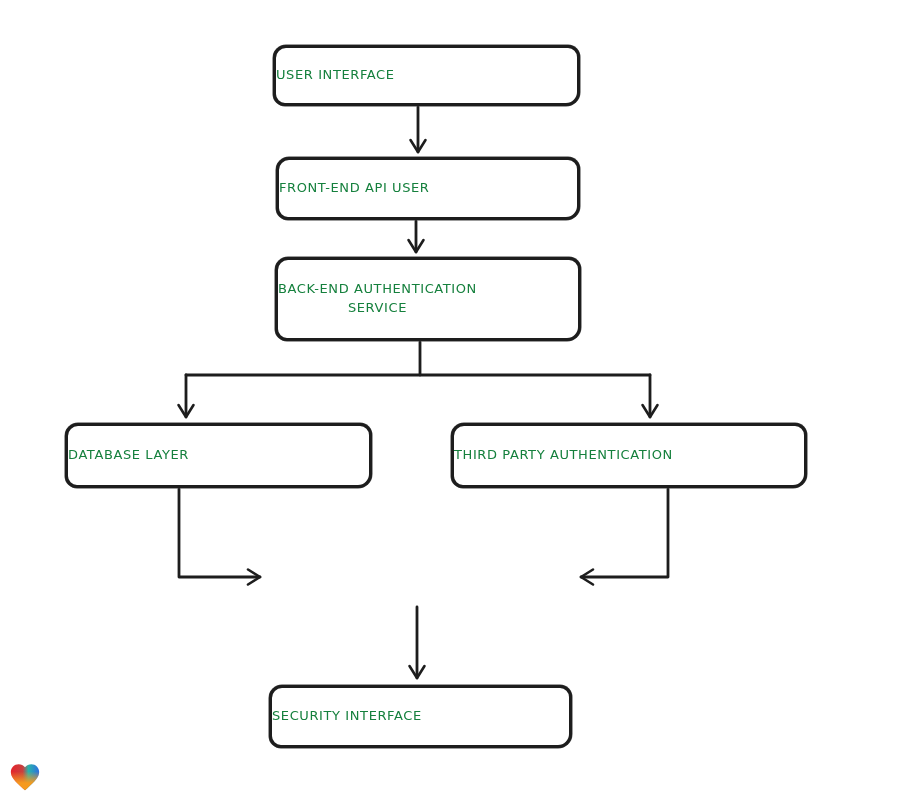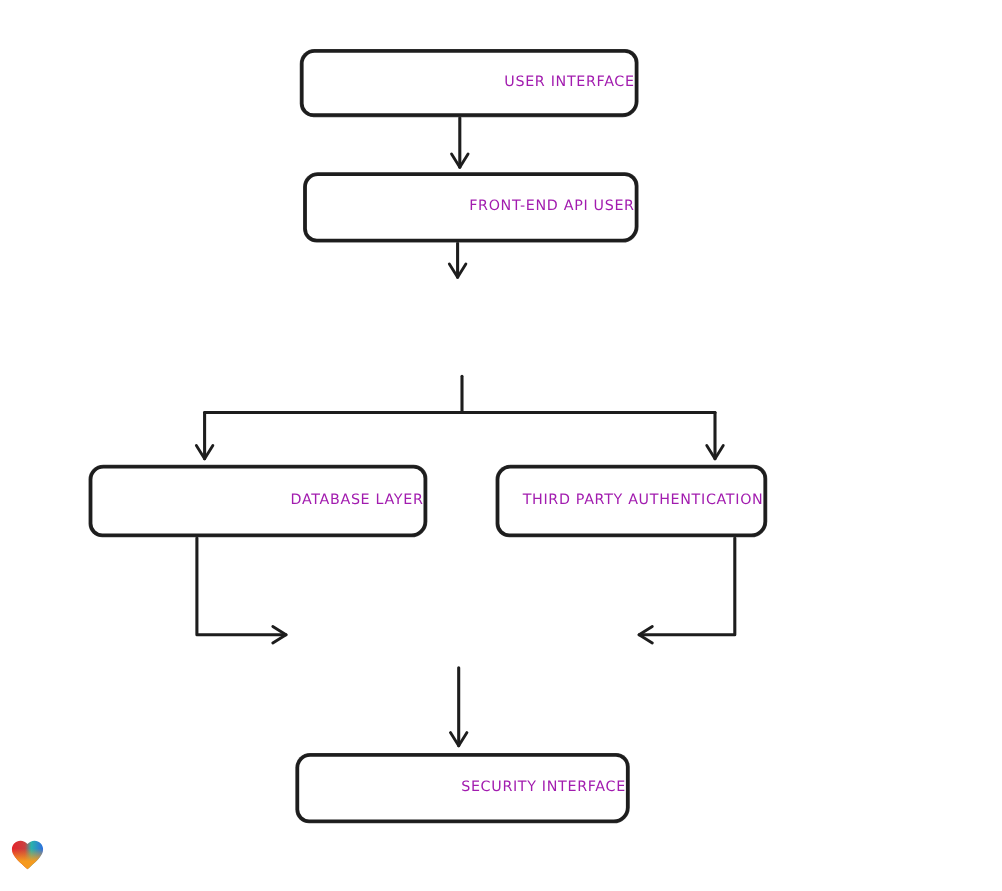--- a/index.html
+++ b/index.html
@@ -23,26 +23,26 @@
   }
   .node {
     position: absolute;
     z-index: 2;
     box-sizing: border-box;
     background: #ffffff;
     border: 3px solid #1d1d1d;
     border-radius: 13px 12px 14px 12px;
     display: flex;
     align-items: center;
-    justify-content: flex-end;
+    justify-content: flex-start;
     text-align: center;
     font-size: 13px;
     letter-spacing: 0.6px;
     line-height: 1.45;
-    color: #a21caf;
+    color: #15803d;
     white-space: pre-line;
     box-shadow: 0 0 0 0.5px #3a3a3a;
   }
   .logo {
     position: absolute;
     left: 8px;
     top: 760px;
     width: 34px;
     height: 34px;
     z-index: 3;
@@ -74,26 +74,30 @@
   </svg>
 
   <div class="node" style="left:273px; top:45px; width:307px; height:61px;">
     <span>USER INTERFACE</span>
   </div>
 
   <div class="node" style="left:276px; top:157px; width:304px; height:63px;">
     <span>FRONT-END API USER</span>
   </div>
 
+  <div class="node" style="left:275px; top:257px; width:306px; height:84px;">
+    <span>BACK-END AUTHENTICATION
+SERVICE</span>
+  </div>
 
-  <div class="node" style="left:81px; top:423px; width:307px; height:65px;">
+  <div class="node" style="left:65px; top:423px; width:307px; height:65px;">
     <span>DATABASE LAYER</span>
   </div>
 
-  <div class="node" style="left:451px; top:423px; width:246px; height:65px;padding-left:10px;">
+  <div class="node" style="left:451px; top:423px; width:356px; height:65px;">
     <span>THIRD PARTY AUTHENTICATION</span>
   </div>
 
 
   <div class="node" style="left:269px; top:685px; width:303px; height:63px;">
     <span>SECURITY INTERFACE</span>
   </div>
 
   <div class="logo">
     <svg viewBox="0 0 24 24" width="34" height="34" aria-hidden="true">

